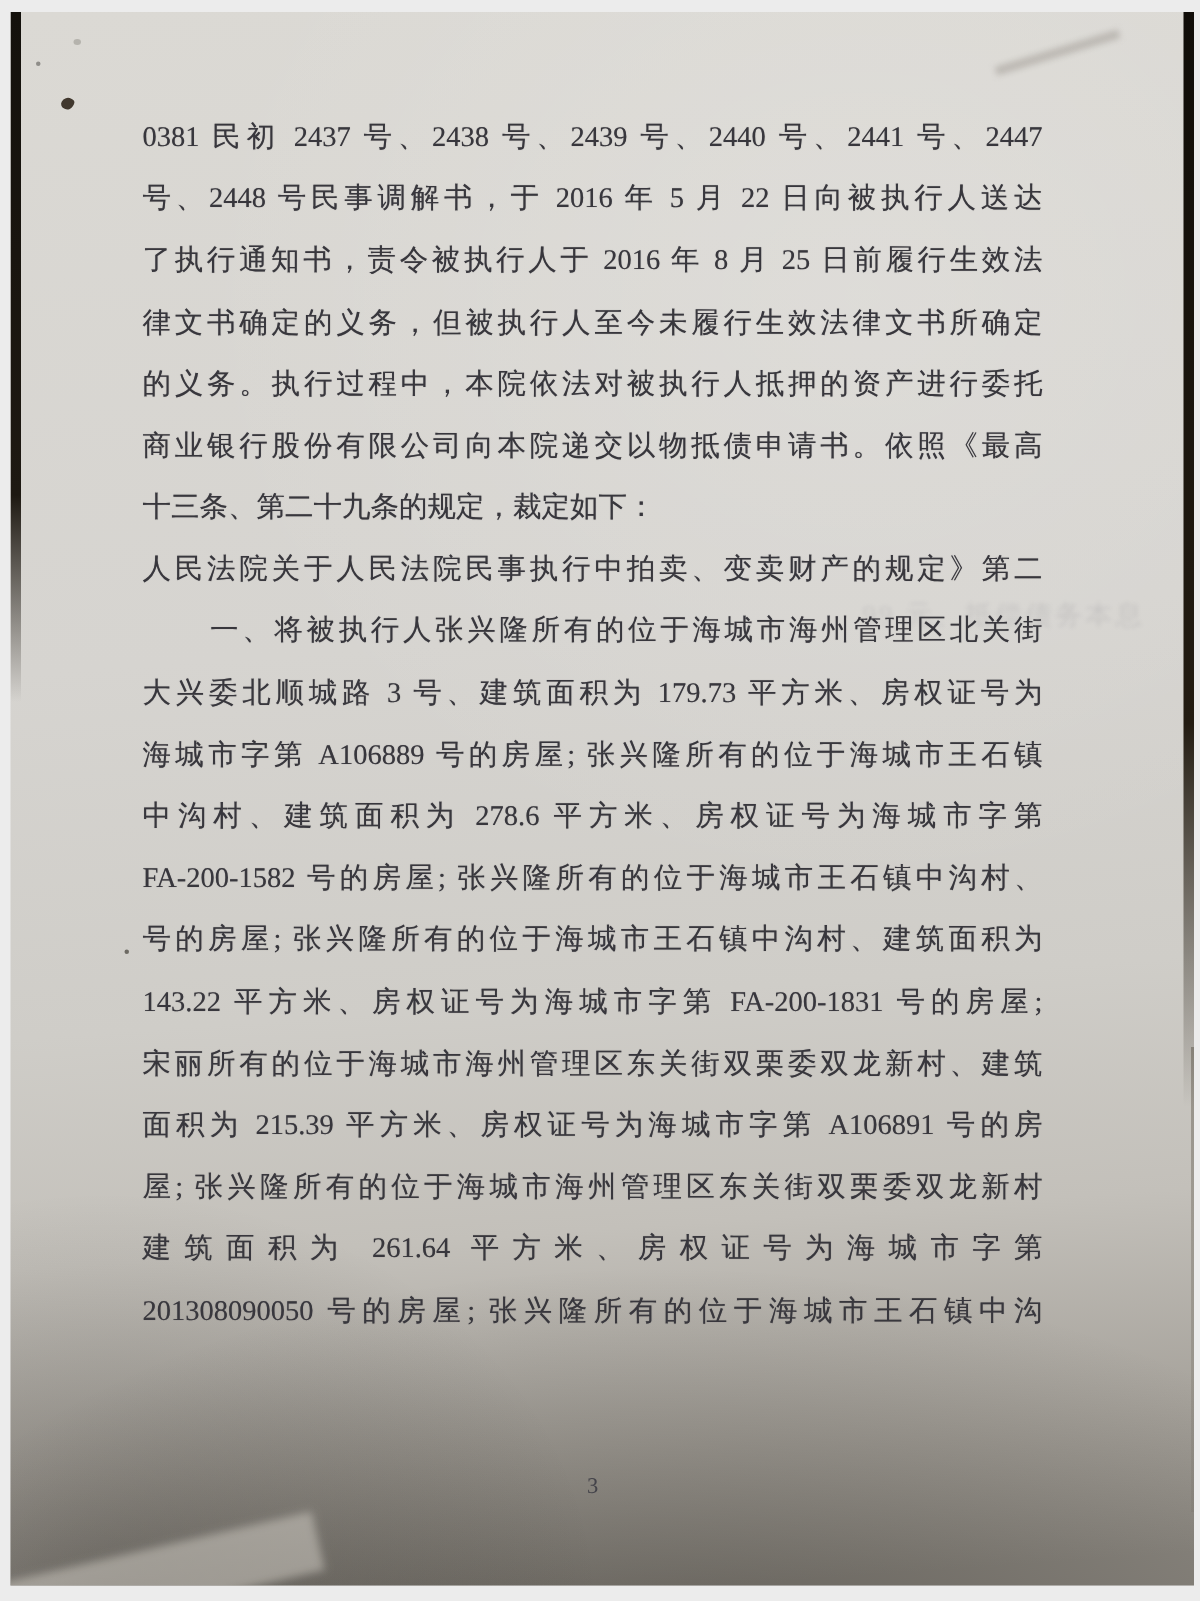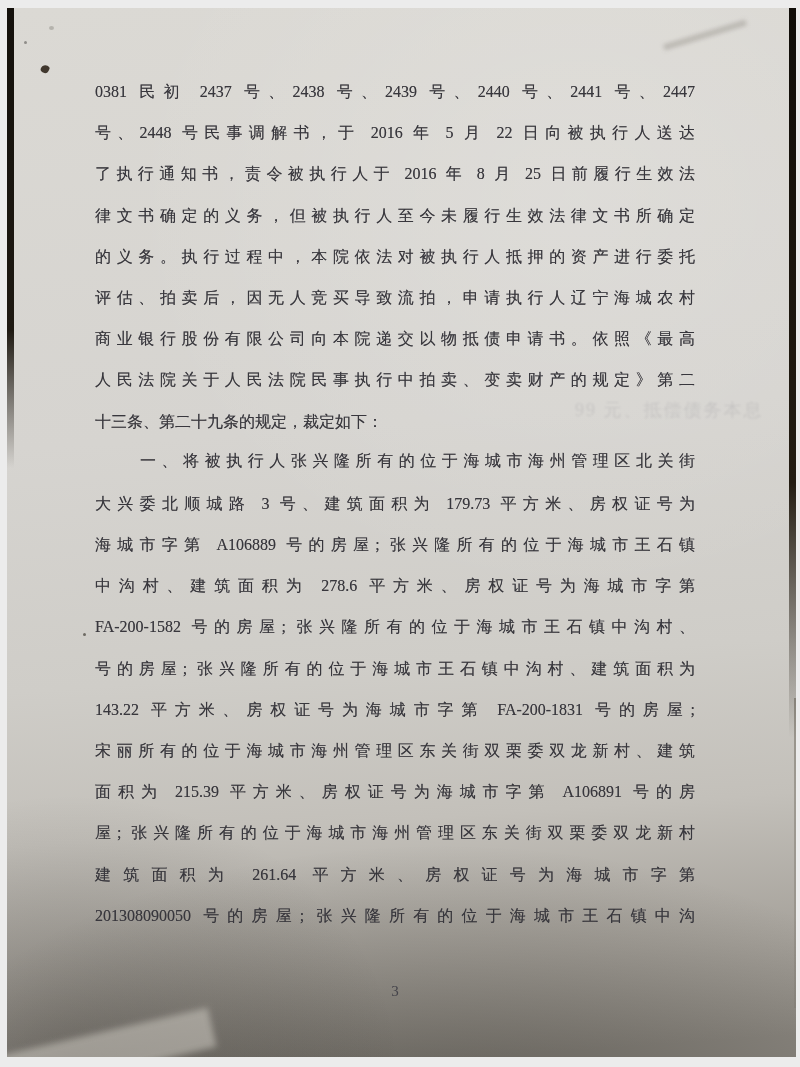--- a/index.html
+++ b/index.html
@@ -48,21 +48,21 @@
   .speck-dot2{left:76px;top:625px;width:3px;height:3px;background:#6d6a63;border-radius:50%;}
   
   .ghost{
     position:absolute;left:568px;top:390px;width:200px;
     font-size:18px;color:rgba(80,80,92,0.8);opacity:0.16;
     filter:blur(1.3px);letter-spacing:2px;white-space:nowrap;
   }
   
   .text-block{
     position:absolute;left:88px;top:63px;width:600px;
-    font-size:16px;color:#38373d;
+    font-size:19px;color:#38373d;
     text-shadow:0 0 0.5px rgba(56,55,61,0.55);
   }
   .line{
     height:41.2px;line-height:41.2px;white-space:nowrap;
     text-align:justify;text-align-last:justify;
   }
   .line.short{text-align-last:left;}
   .line.indent{text-indent:45px;font-family:Liberation Mono, monospace;}
   .page-number{
     position:absolute;left:88px;top:975px;width:600px;
@@ -87,24 +87,23 @@
     <div class="speck speck-dot2"></div>
 
     <div class="ghost">99 元、抵偿债务本息</div>
 
     <div class="text-block">
         <div class="line">0381 民初 2437 号、2438 号、2439 号、2440 号、2441 号、2447</div>
         <div class="line">号、2448 号民事调解书，于 2016 年 5 月 22 日向被执行人送达</div>
         <div class="line">了执行通知书，责令被执行人于 2016 年 8 月 25 日前履行生效法</div>
         <div class="line">律文书确定的义务，但被执行人至今未履行生效法律文书所确定</div>
         <div class="line">的义务。执行过程中，本院依法对被执行人抵押的资产进行委托</div>
-        <div class="line">评估、拍卖后，因无人竞买导致流拍，申请执行人辽宁海城农村</div>
         <div class="line">商业银行股份有限公司向本院递交以物抵债申请书。依照《最高</div>
+        <div class="line short">十三条、第二十九条的规定，裁定如下：</div>
         <div class="line">人民法院关于人民法院民事执行中拍卖、变卖财产的规定》第二</div>
-        <div class="line short">十三条、第二十九条的规定，裁定如下：</div>
         <div class="line indent">一、将被执行人张兴隆所有的位于海城市海州管理区北关街</div>
         <div class="line">大兴委北顺城路 3 号、建筑面积为 179.73 平方米、房权证号为</div>
         <div class="line">海城市字第 A106889 号的房屋; 张兴隆所有的位于海城市王石镇</div>
         <div class="line">中沟村、建筑面积为 278.6 平方米、房权证号为海城市字第</div>
         <div class="line">FA-200-1582 号的房屋; 张兴隆所有的位于海城市王石镇中沟村、</div>
         <div class="line">号的房屋; 张兴隆所有的位于海城市王石镇中沟村、建筑面积为</div>
         <div class="line">143.22 平方米、房权证号为海城市字第 FA-200-1831 号的房屋;</div>
         <div class="line">宋丽所有的位于海城市海州管理区东关街双栗委双龙新村、建筑</div>
         <div class="line">面积为 215.39 平方米、房权证号为海城市字第 A106891 号的房</div>
         <div class="line">屋; 张兴隆所有的位于海城市海州管理区东关街双栗委双龙新村</div>

